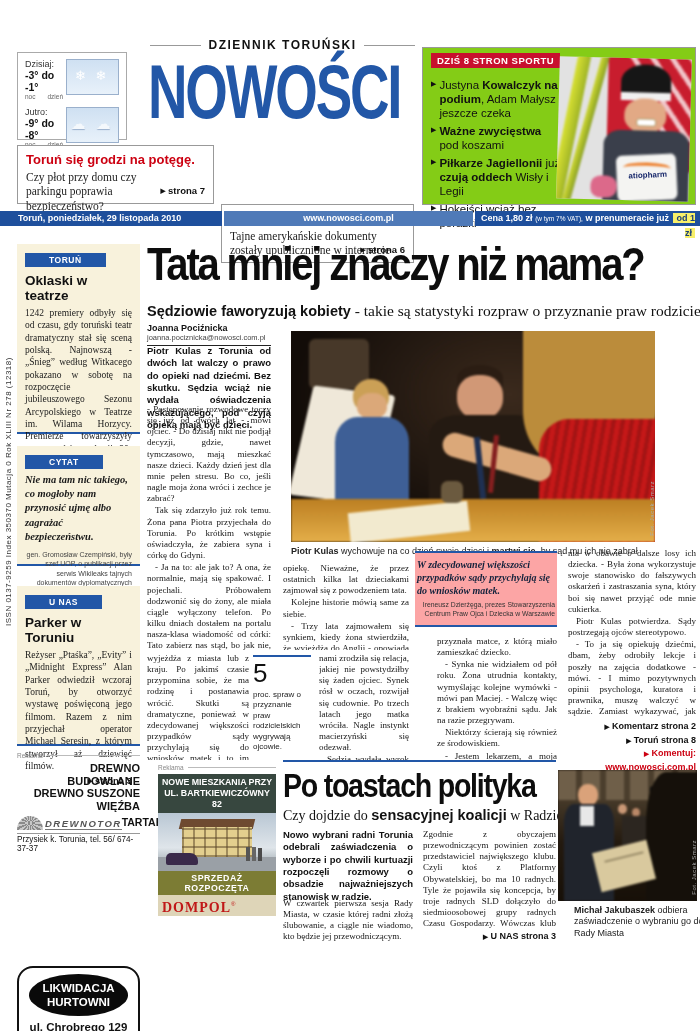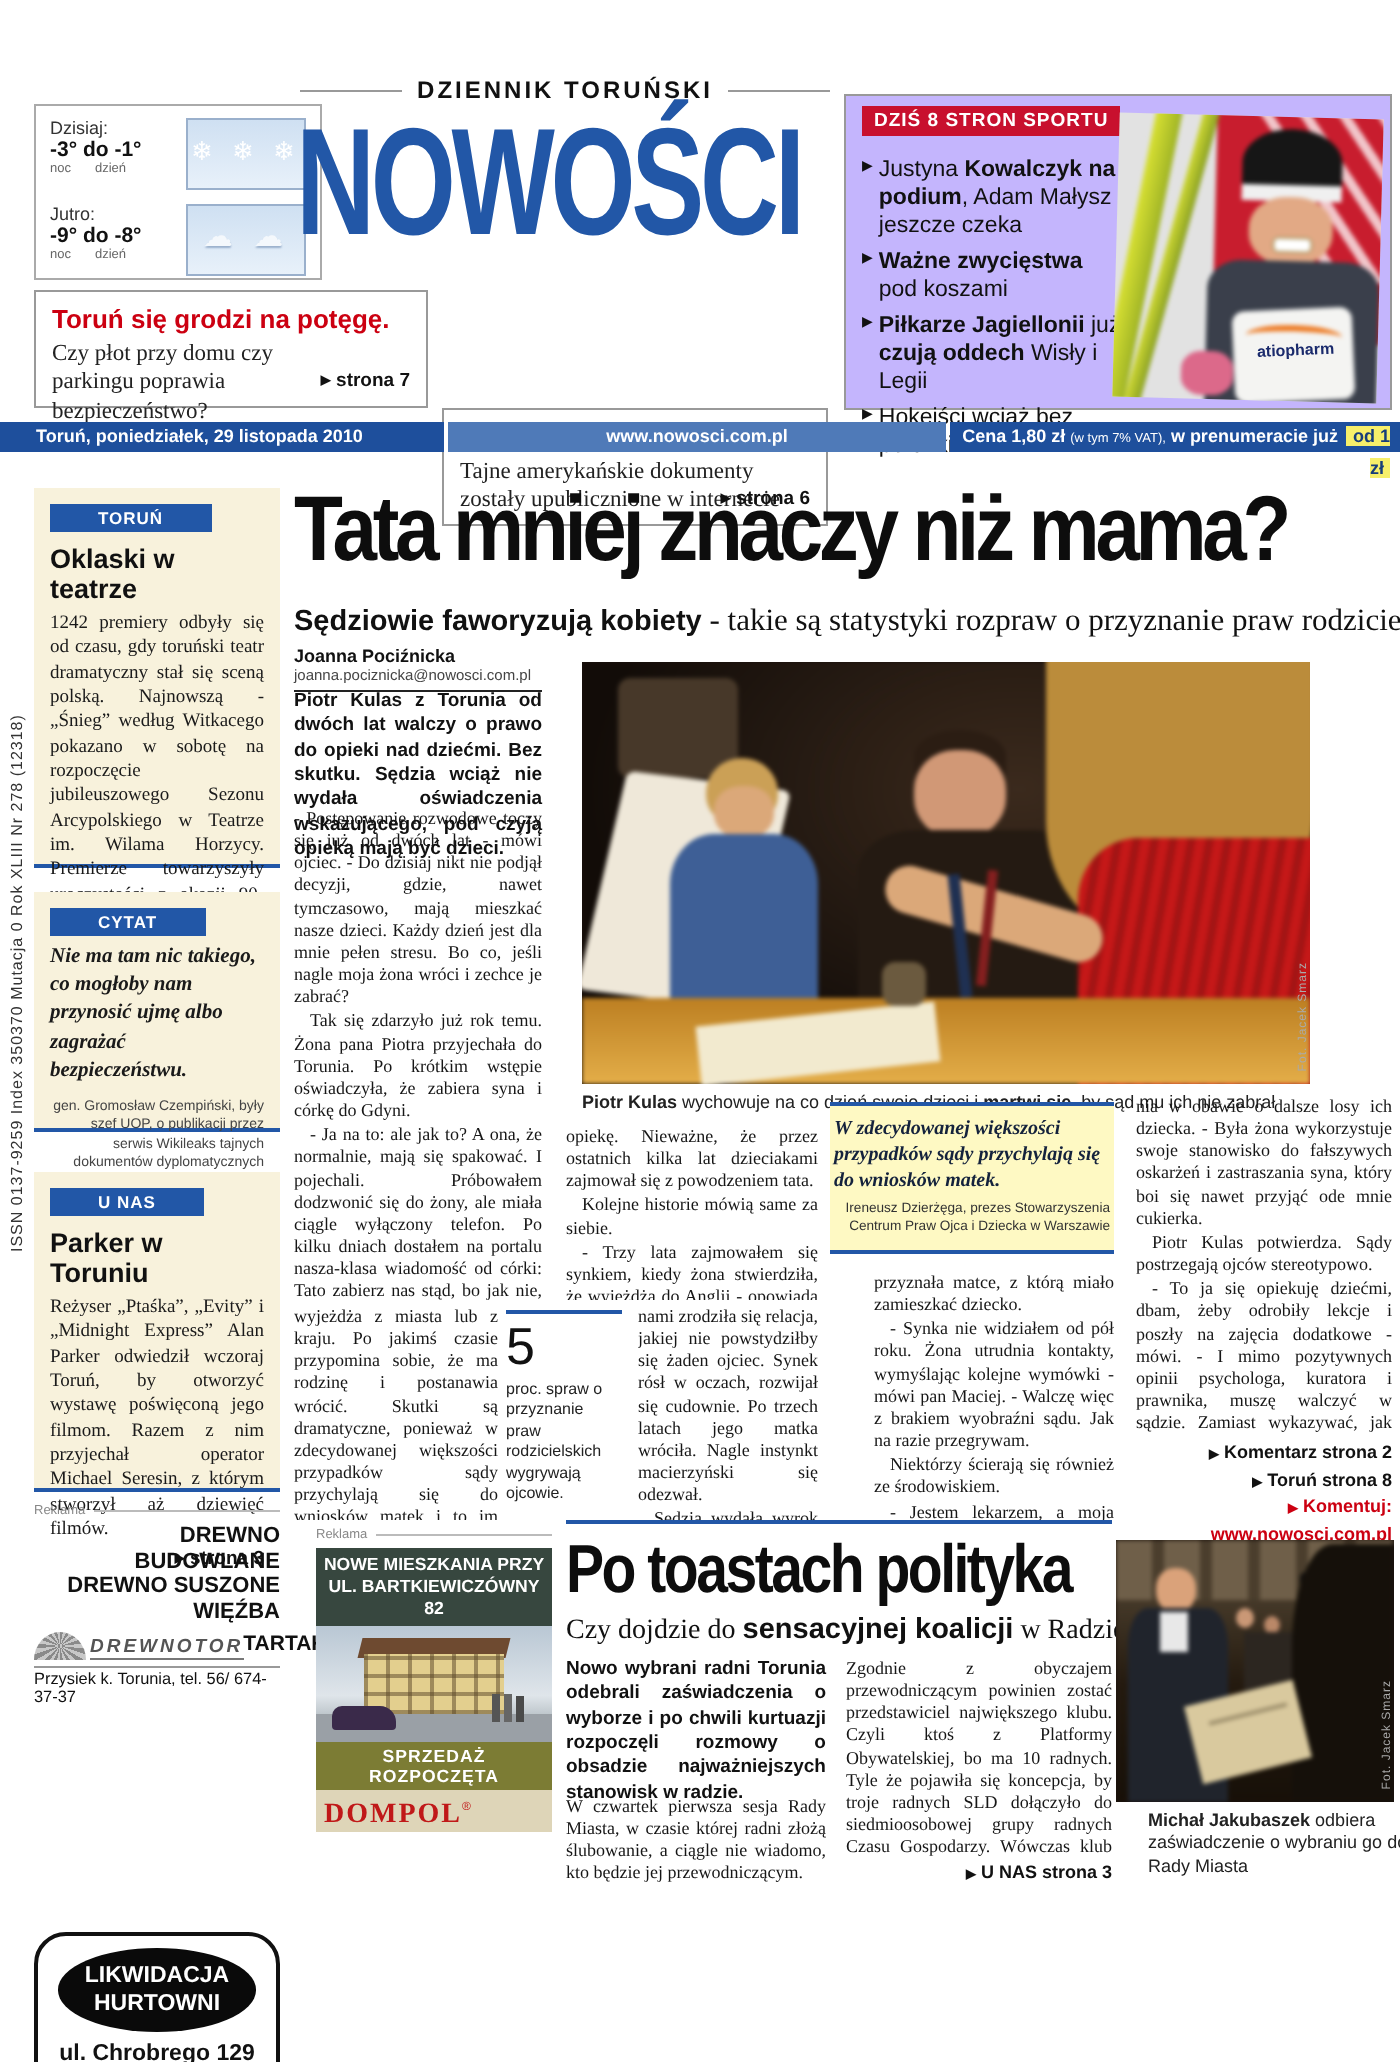--- a/index.html
+++ b/index.html
@@ -16,21 +16,21 @@
   
   .wbox{border:1px solid #aaa;background:#fff;padding:6px 7px;box-sizing:border-box;}
   .wrow{display:flex;justify-content:space-between;margin-bottom:7px;}
   .wlabel{font-size:9px;color:#333;}
   .wtemp{font-size:10.5px;font-weight:bold;color:#111;}
   .wsub{font-size:6.5px;color:#666;display:flex;gap:12px;}
   .wimg{width:58px;height:34px;border:1px solid #9ab0cc;background:linear-gradient(#cfe0f2,#e8f1fa);
         color:#fff;font-size:13px;line-height:32px;text-align:center;letter-spacing:3px;overflow:hidden;}
   .wimg.cl{color:#f4f8fc;text-shadow:0 1px 1px #9ab0cc;font-size:15px;}
   
-  .sbox{border:1px solid #999;background:#c4b5fd;box-sizing:border-box;}
+  .sbox{border:1px solid #999;background:#84cc16;box-sizing:border-box;}
   .sbadge{position:absolute;left:8px;top:5px;background:#c8102e;color:#fff;font-weight:bold;
           font-size:9.5px;padding:2px 6px;letter-spacing:.5px;}
   .sitem{display:flex;margin-bottom:4px;font-size:11.5px;line-height:1.22;color:#111;}
   .sitem .ar{font-size:7px;padding:2px 3px 0 0;}
   
   .teaser{border:1px solid #999;background:#fff;padding:6px 8px;box-sizing:border-box;position:relative;}
   .t-title{font-weight:bold;font-size:13px;margin-bottom:3px;}
   .t-body{font-size:11.5px;line-height:1.25;color:#222;}
   .jump{font-weight:bold;font-size:9.5px;color:#111;white-space:nowrap;}
   .jump .ar{font-size:6.5px;vertical-align:1px;}
@@ -58,21 +58,21 @@
   .lead{font-weight:bold;font-size:9.5px;line-height:1.3;color:#111;text-align:justify;}
   .paras{font-family:"Liberation Serif",serif;font-size:9px;line-height:1.24;text-align:justify;color:#161616;overflow:hidden;}
   .paras p{margin:0 0 1px;text-indent:8px;}
   .paras p:first-child{text-indent:0;}
   .caption{font-size:9px;color:#222;line-height:1.25;}
   .jumplinks{text-align:right;font-weight:bold;font-size:9px;line-height:1.5;}
   .jumplinks .red{color:#cc0011;}
   .statbox{background:#fff;border-top:2px solid #2257a7;padding-top:3px;}
   .statnum{font-size:26px;font-weight:normal;font-family:"Liberation Sans",sans-serif;color:#111;line-height:1;}
   .stattxt{font-size:8px;line-height:1.3;color:#222;margin-top:4px;}
-  .pq{border-top:2px solid #2257a7;border-bottom:2px solid #2257a7;background:#fef9c3;padding:5px 2px 6px;box-sizing:border-box;}
+  .pq{border-top:2px solid #2257a7;border-bottom:2px solid #2257a7;background:#fca5a5;padding:5px 2px 6px;box-sizing:border-box;}
   .pq-t{font-family:"Liberation Serif",serif;font-style:italic;font-weight:bold;font-size:10px;line-height:1.3;color:#14223c;}
   .pq-src{font-size:6.8px;color:#333;text-align:right;margin-top:4px;line-height:1.3;}
   .vcred{position:absolute;right:0;bottom:6px;writing-mode:vertical-rl;transform:rotate(180deg);
          font-size:6px;color:#aaa;letter-spacing:.5px;}
   .photo{overflow:hidden;background:#1a120c;}
   .art{position:absolute;inset:0;filter:blur(1.1px) saturate(1.05);}
   .blue-rule{background:#2257a7;height:2px;}
   
   .rek{display:flex;align-items:center;gap:4px;font-size:6.5px;color:#888;}
   .rek .line{flex:1;height:1px;background:#bbb;}
@@ -90,21 +90,21 @@
   .dp-tel{font-size:7.3px;color:#6b2717;line-height:1.3;}
   .spine{font-size:8px;color:#333;white-space:nowrap;letter-spacing:.5px;}
 </style>
 </head>
 <body>
 
 <div id="page">
 
   <div class="abs spine" style="left:-155px;top:455px;width:330px;height:12px;transform:rotate(-90deg);">ISSN 0137-9259      Index 350370      Mutacja 0      Rok XLIII      Nr 278 (12318)</div>
 
-  <div class="abs wbox" style="left:17px;top:52px;width:144px;height:88px;">
+  <div class="abs wbox" style="left:17px;top:52px;width:110px;height:88px;">
     <div class="wrow">
       <div>
         <div class="wlabel">Dzisiaj:</div>
         <div class="wtemp">-3° do -1°</div>
         <div class="wsub">
           <span>noc</span>
           <span>dzień</span>
         </div>
       </div>
       <div class="wimg">❄ ❄ ❄</div>

